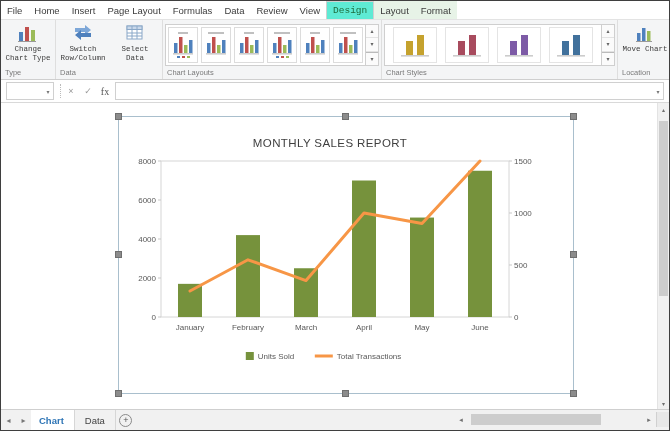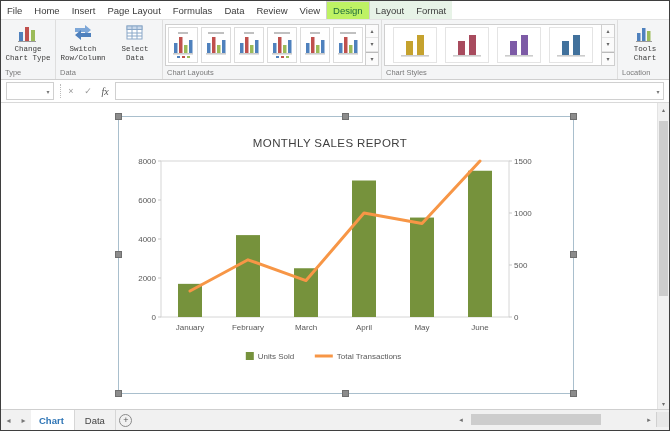--- a/index.html
+++ b/index.html
@@ -7,21 +7,21 @@
   .window{width:670px;height:431px;background:#fff;border:1px solid #3f3f3f;display:flex;flex-direction:column;position:relative;overflow:hidden;box-sizing:border-box;}
 
   
   .titlebar{flex:0 0 15px;position:relative;background:#fff;}
   .charttools{position:absolute;left:329px;top:0;width:124px;height:15px;background:#cde9cd;color:#2f6b2f;font-size:9px;display:flex;align-items:center;justify-content:center;letter-spacing:.2px;}
 
   
   .menubar{flex:0 0 18px;display:flex;align-items:stretch;font-size:9.5px;color:#3c3c3c;background:#fff;}
   .mtab{padding:0 6px;display:flex;align-items:center;cursor:default;white-space:nowrap;}
   .ctxgroup{display:flex;background:#e7f3e7;}
-  .ctxgroup .mtab.active{background:#bef264;border:1px solid #cfcfcf;border-bottom:none;color:#1e6b3c;}
+  .ctxgroup .mtab.active{background:#5eead4;border:1px solid #cfcfcf;border-bottom:none;color:#1e6b3c;font-family:Liberation Mono, monospace;}
 
   
   .ribbon{flex:0 0 58px;background:#f4f5f6;border-top:1px solid #e3e3e3;border-bottom:1px solid #cfcfcf;display:flex;align-items:stretch;}
   .rgroup{display:flex;flex-direction:column;border-right:1px solid #dedede;padding:2px 2px 0 2px;}
   .rgroup-content{flex:1;display:flex;align-items:center;justify-content:center;gap:2px;}
   .rgroup-label{flex:0 0 11px;font-size:7.5px;color:#7a7a7a;white-space:nowrap;padding:0 2px;}
   .bigbtn{display:flex;flex-direction:column;align-items:center;justify-content:flex-start;width:50px;height:46px;border:none;background:transparent;font-size:7.5px;color:#3c3c3c;gap:1px;padding:2px 0 0 0;font-family:inherit;line-height:1.2;text-align:center;cursor:default;}
   .bigbtn .blabel{width:48px;font-family:Liberation Mono, monospace;}
   .gallery-wrap{display:flex;align-items:center;height:44px;}
   .gallery{display:flex;align-items:center;gap:3px;background:#fff;border:1px solid #cfcfcf;padding:2px;height:42px;box-sizing:border-box;}
@@ -33,21 +33,21 @@
   .gal-scroll button:last-child{border-bottom:none;}
   .gal-scroll .more{border-top:1px solid #bbb;}
 
   
   .formulabar{flex:0 0 22px;display:flex;align-items:center;padding:0 5px;gap:3px;background:#fff;border-bottom:1px solid #d9d9d9;}
   .namebox{width:46px;height:16px;border:1px solid #d0d0d0;display:flex;align-items:center;background:#fff;}
   .namebox input{flex:1;min-width:0;border:none;outline:none;font-size:9px;padding:0 2px;font-family:inherit;}
   .dd{width:10px;font-size:6px;color:#777;text-align:center;}
   .fdivider{width:3px;height:14px;border-right:1px dotted #bbb;}
   .fbtn{width:14px;height:16px;border:none;background:transparent;font-size:9px;color:#9a9a9a;display:flex;align-items:center;justify-content:center;padding:0;cursor:default;}
-  .fx{font-family:"Liberation Serif",serif;font-style:italic;color:#555;font-size:10px;}
+  .fx{font-family:"Liberation Serif",serif;color:#555;font-size:10px;}
   .finput-wrap{flex:1;height:16px;border:1px solid #d0d0d0;display:flex;align-items:center;background:#fff;}
   .finput{flex:1;border:none;outline:none;height:100%;font-size:9px;padding:0 3px;font-family:inherit;min-width:0;}
 
   
   .canvas{flex:1;position:relative;background:#fff;overflow:hidden;}
   .vscroll{position:absolute;top:0;right:0;bottom:0;width:12px;background:#f1f1f1;border-left:1px solid #e3e3e3;display:flex;flex-direction:column;box-sizing:border-box;}
   .vbtn{flex:0 0 12px;font-size:6px;color:#707070;display:flex;align-items:center;justify-content:center;background:#f1f1f1;border:none;padding:0;cursor:default;}
   .vtrack{flex:1;position:relative;}
   .vthumb{position:absolute;left:1px;right:1px;top:6px;height:62%;background:#cdcdcd;}
 
@@ -269,21 +269,21 @@
       <div class="rgroup-content">
         <button class="bigbtn">
           <span>
             <svg width="20" height="18" viewBox="0 0 20 18">
                 <rect x="2" y="9" width="3.5" height="8" fill="#4f81bd"></rect>
                 <rect x="7" y="4" width="3.5" height="13" fill="#4f81bd"></rect>
                 <rect x="12" y="7" width="3.5" height="10" fill="#9bbb59"></rect>
                 <rect x="1" y="17" width="16" height="1" fill="#9a9a9a"></rect>
               </svg>
           </span>
-          <span class="blabel">Tools Chart</span>
+          <span class="blabel">Move Chart</span>
         </button>
       </div>
       <div class="rgroup-label">Location</div>
     </div>
 
   </div>
 
   <div class="formulabar">
     <div class="namebox">
       <input value="" style="">

